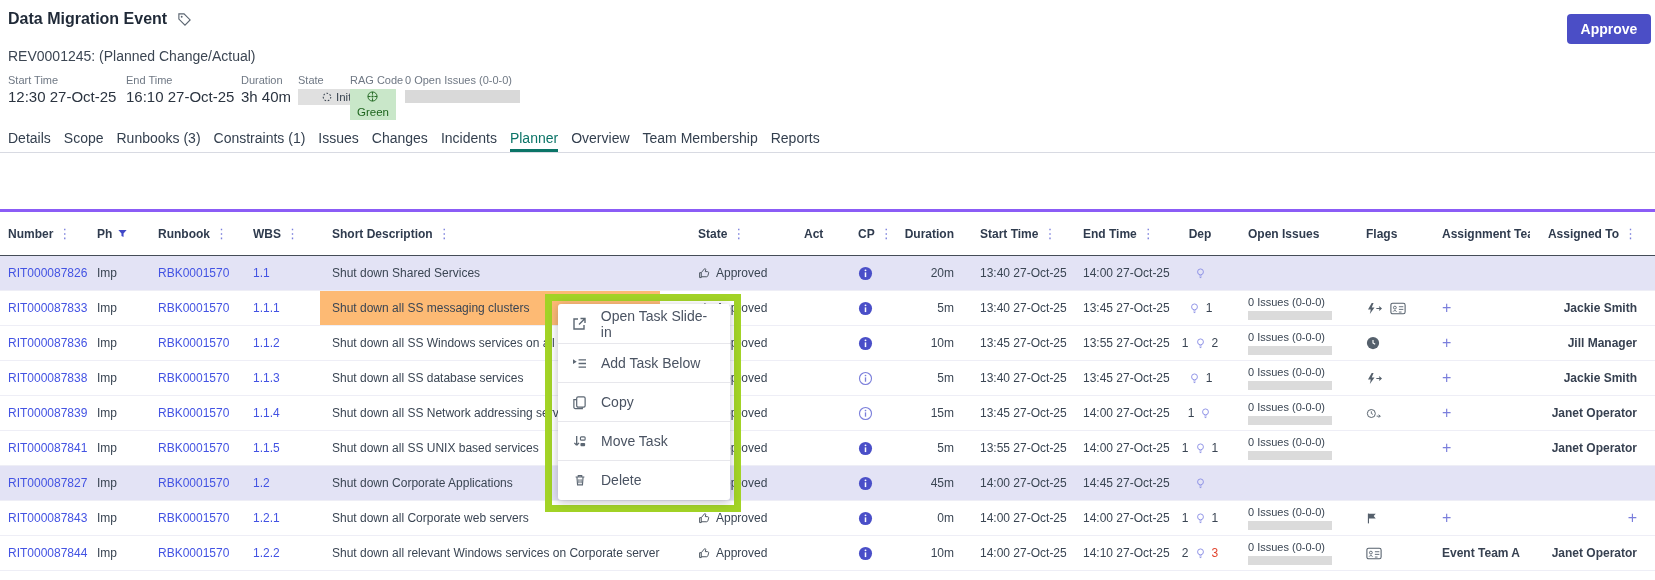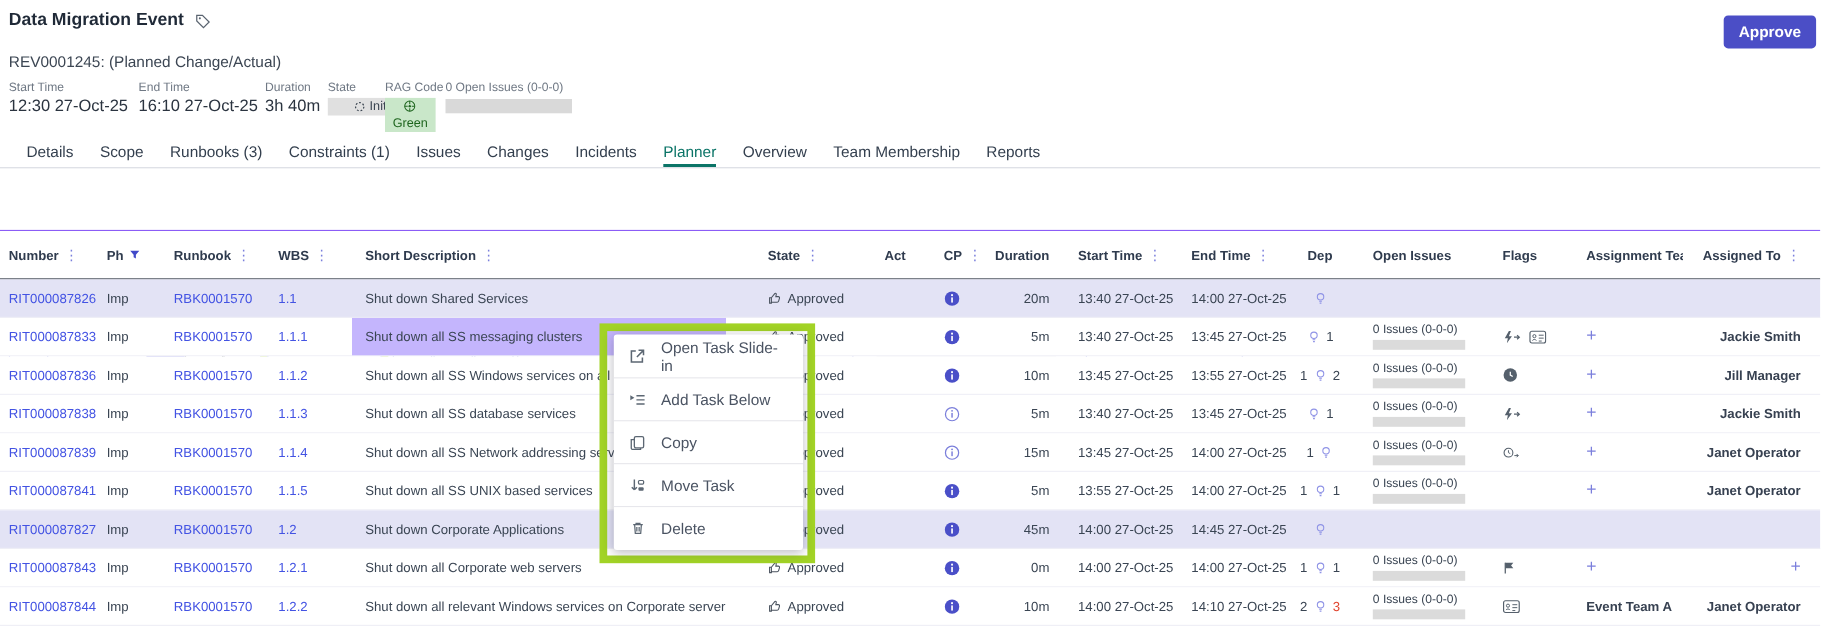--- a/index.html
+++ b/index.html
@@ -19,21 +19,21 @@
   .sfield .lbl{font-size:11px;color:#6F7884;}
   .sfield .val{font-size:15px;color:#2B3440;margin-top:2px;}
   .f0{left:8px}.f1{left:126px}.f2{left:241px}.f3{left:298px}.f4{left:350px}.f5{left:405px}
   .badge{display:inline-flex;align-items:center;gap:4px;font-size:11.5px;padding:2px 7px;margin-top:3px;}
   .badge.state{background:#E0E0E0;color:#3A4450;padding-left:24px;}
   .badge.rag{background:#C9E7C9;color:#1E651E;flex-direction:column;}
   .sbar{width:115px;height:13px;background:#D9D9D9;margin-top:4px;}
 
   
   .tabs-row{position:absolute;left:0;right:0;top:123px;height:29px;border-bottom:1px solid #D8DAE2;}
-  .tabs{display:flex;gap:24px;padding-left:24px;height:29px;}
+  .tabs{display:flex;gap:13px;padding-left:8px;height:29px;}
   .tab{font-size:14px;color:#333F4E;height:29px;display:flex;align-items:center;cursor:pointer;white-space:nowrap;}
   .tab.active{color:#0B7467;box-shadow:inset 0 -3px 0 #0B7467;}
 
   
   .toolbar{position:absolute;left:0;right:0;top:155px;height:54px;}
   .tbtn{position:absolute;top:164px;width:36px;height:36px;border:1px solid #646AD8;border-radius:6px;
         background:#fff;display:flex;align-items:center;justify-content:center;color:#4B50C8;
         box-sizing:border-box;cursor:pointer;}
   .tbtn.dark{border-color:#3A4551;color:#2F3B48;width:35px;}
   .tbtn.activeview{background:#565AD8;border-color:#565AD8;color:#fff;width:35px;}
@@ -49,32 +49,32 @@
   .clear-ic{color:#6A6FD9;margin-right:7px;display:inline-flex;cursor:pointer;}
   .plain-ic{position:absolute;background:none;border:none;color:#4B50C8;display:flex;align-items:center;
         justify-content:center;cursor:pointer;}
   .tz-field{position:absolute;left:797px;top:164px;width:163px;height:36px;background:#E9E9EC;border-radius:2px;
         font-size:14px;color:#3A4450;display:flex;align-items:center;padding-left:13px;box-sizing:border-box;cursor:text;}
   .impl-btn{position:absolute;left:987px;top:164px;width:143px;height:36px;border:1px solid #5A5FD8;border-radius:6px;
         background:#fff;color:#4149C8;font-weight:700;font-size:14px;display:flex;align-items:center;
         justify-content:center;gap:6px;cursor:pointer;box-sizing:border-box;}
 
   
-  .tbl{position:absolute;left:0;top:209px;width:1655px;border-top:1px solid #8b5cf6;}
+  .tbl{position:absolute;left:0;top:209px;width:1655px;border-top:3px solid #8b5cf6;}
   .grid{display:grid;grid-template-columns:95px 55px 95px 75px 340px 130px 50px 60px 60px 115px 95px 60px 120px 70px 110px 125px;}
   .thead{height:43px;border-bottom:1px solid #454C57;align-items:center;}
   .hcell{font-size:12px;font-weight:700;color:#2F3B4E;display:flex;align-items:center;gap:5px;
         white-space:nowrap;overflow:hidden;box-sizing:border-box;}
   .kebab{color:#7A7FDC;font-size:13px;font-weight:400;cursor:pointer;}
   .hfun{color:#4149C8;display:inline-flex;cursor:pointer;}
   .trow{height:34px;border-bottom:1px solid #EEEEF6;background:#fff;align-items:center;}
   .trow.hl{background:#E3E3F5;}
   .cell{display:flex;align-items:center;white-space:nowrap;overflow:hidden;box-sizing:border-box;height:100%;
         font-size:12px;color:#3A4553;}
-  .cell.hlc{background:#c4b5fd;}
+  .cell.hlc{background:#fdba74;}
   .grid>*:nth-child(1){padding-left:8px;}
   .grid>*:nth-child(2){padding-left:2px;}
   .grid>*:nth-child(3){padding-left:8px;}
   .grid>*:nth-child(4){padding-left:8px;}
   .grid>*:nth-child(5){padding-left:12px;}
   .grid>*:nth-child(6){padding-left:38px;}
   .grid>*:nth-child(7){padding-left:14px;}
   .grid>*:nth-child(8){padding-left:18px;}
   .grid>*:nth-child(9){justify-content:flex-end;padding-right:6px;}
   .grid>*:nth-child(10){padding-left:20px;}

